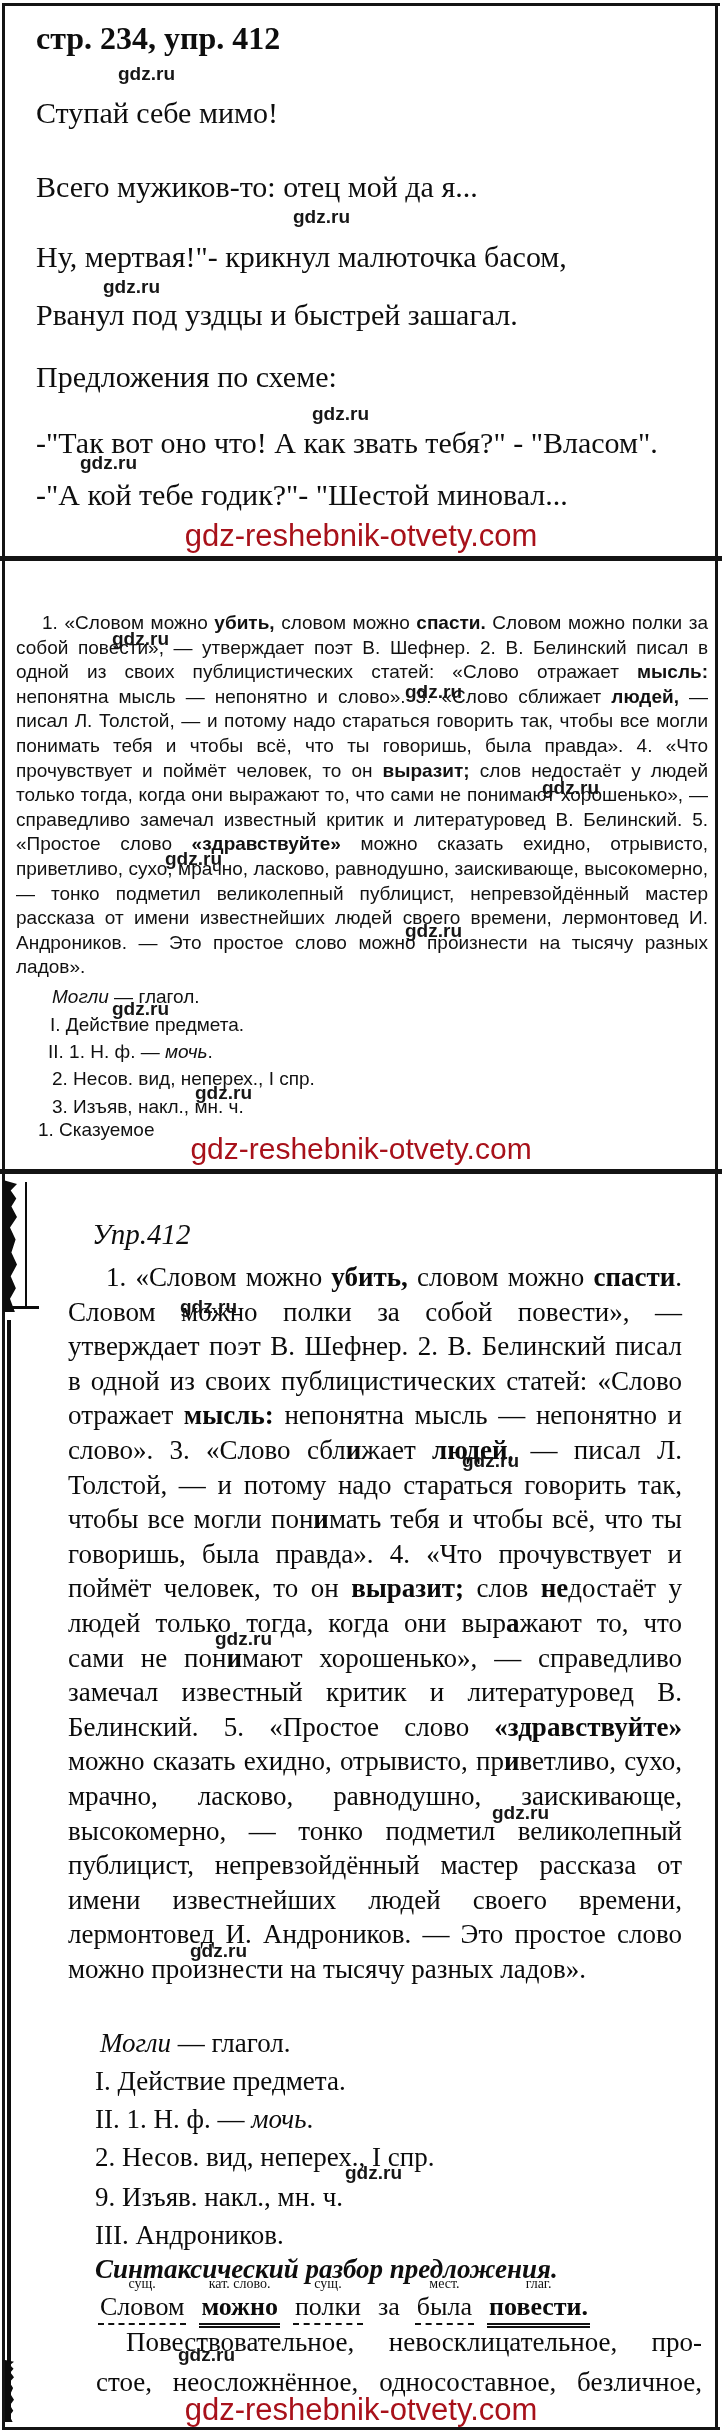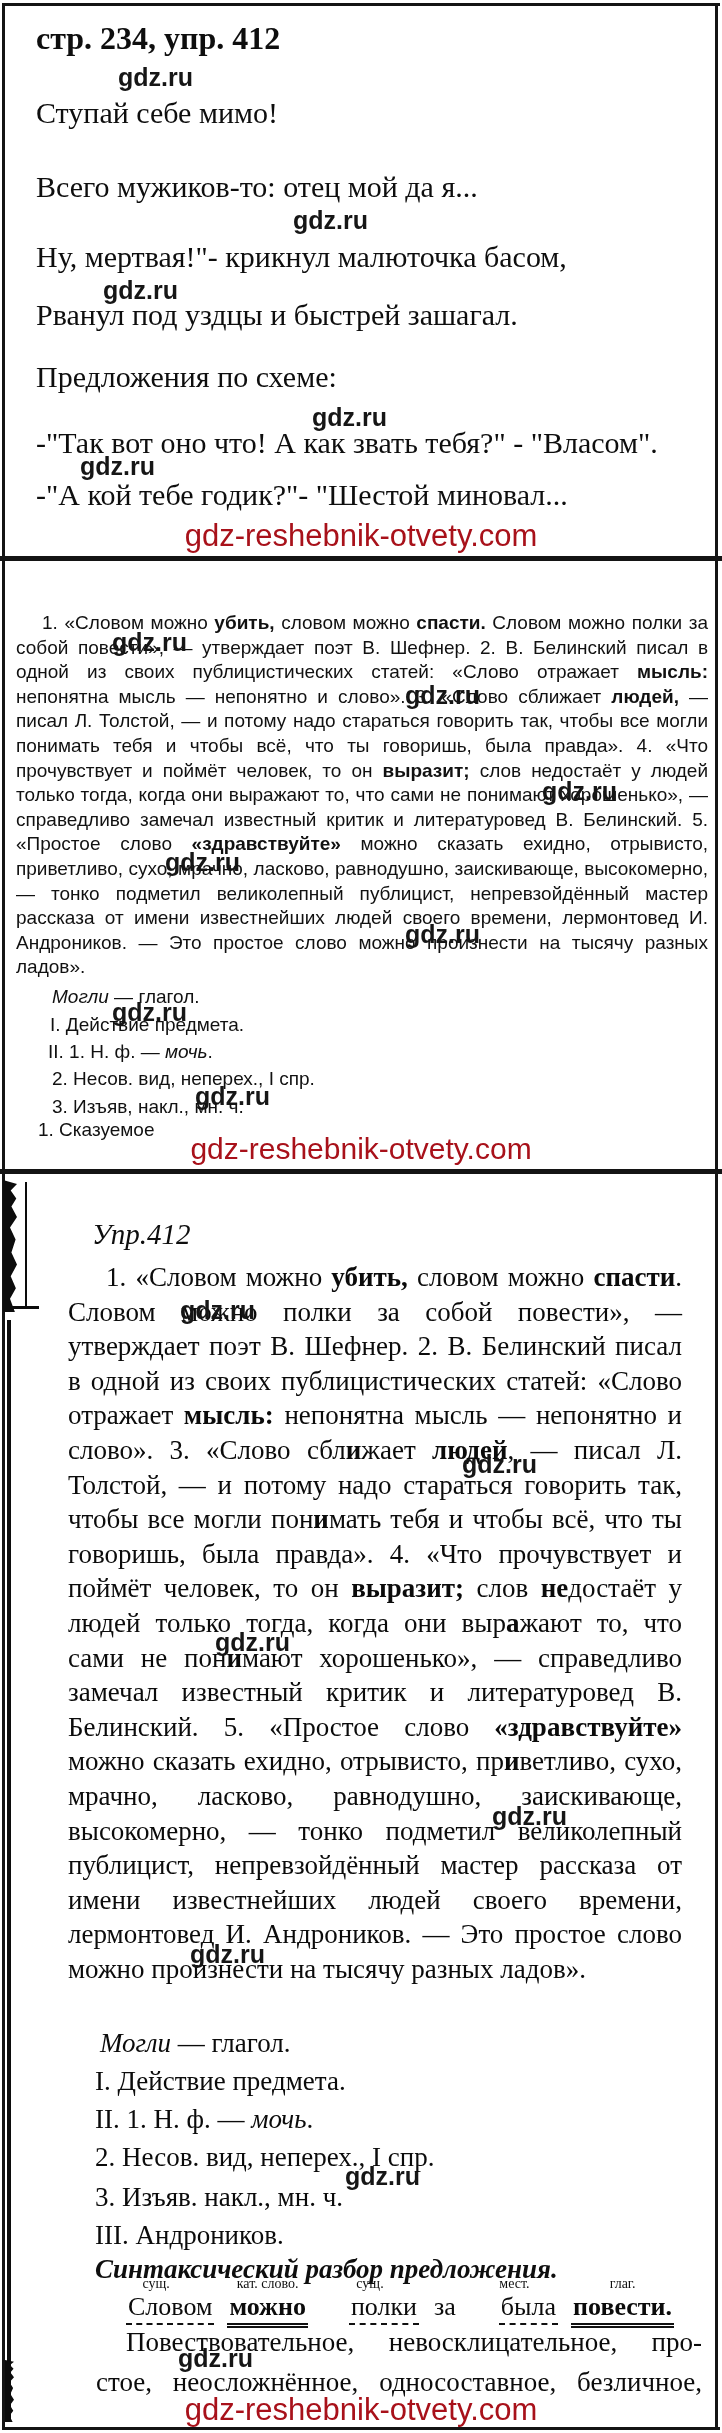--- a/index.html
+++ b/index.html
@@ -4,21 +4,21 @@
 <style>
   html,body{margin:0;padding:0;background:#ffffff;}
   .page{position:relative;width:722px;height:2433px;background:#fff;overflow:hidden;
         font-family:"Liberation Serif",serif;color:#0e0e0e;}
   .frame{position:absolute;background:#141414;}
   
   .s1-head{position:absolute;font-weight:bold;font-size:32px;white-space:nowrap;}
   .s1-line{position:absolute;font-size:30px;white-space:nowrap;}
   
   .wm{position:absolute;font-family:"Liberation Sans",sans-serif;font-weight:bold;
-      font-size:25px;color:#161616;white-space:nowrap;}
+      font-size:19px;color:#161616;white-space:nowrap;}
   
   .site{position:absolute;left:0;width:100%;text-align:center;
         font-family:"Liberation Sans",sans-serif;font-size:31px;color:#a8111a;white-space:nowrap;}
   
   .s2-title{position:absolute;left:0;top:574px;width:100%;text-align:center;
             font-family:"Liberation Sans",sans-serif;font-weight:bold;font-size:23px;color:#1f3864;}
   .s2-par{position:absolute;left:16px;top:611px;width:692px;text-align:justify;
           font-family:"Liberation Sans",sans-serif;font-size:19px;line-height:24.6px;
           text-indent:26px;color:#111;}
   .s2-item{position:absolute;font-family:"Liberation Sans",sans-serif;font-size:19px;white-space:nowrap;color:#111;}
@@ -27,21 +27,21 @@
   .s3-par{position:absolute;left:68px;top:1260px;width:614px;text-align:justify;
           font-size:27px;line-height:34.6px;text-indent:38px;color:#0b0b0b;}
   .s3-item{position:absolute;font-size:27px;white-space:nowrap;color:#0b0b0b;}
   .s3-syntax{position:absolute;font-size:27px;font-weight:bold;font-style:italic;white-space:nowrap;}
   .s3-close{position:absolute;font-size:27px;width:606px;text-align:justify;text-align-last:justify;color:#0b0b0b;}
   
   .sentence{position:absolute;left:98px;top:2276px;display:flex;gap:13px;align-items:flex-start;}
   .wword{display:flex;flex-direction:column;align-items:center;}
   .wlabel{font-family:"Liberation Serif",serif;font-size:14px;height:17px;white-space:nowrap;color:#101010;}
   .wtext{font-family:"Liberation Serif",serif;font-size:26px;line-height:1.08;padding:0 2px 2px 2px;white-space:nowrap;color:#0b0b0b;}
-  .u-dashed .wtext{border-bottom:2px dashed #111;margin-left:28px;}
+  .u-dashed .wtext{border-bottom:2px dashed #111;}
   .u-double .wtext{border-bottom:5px double #111;}
   .u-none .wtext{border-bottom:2px solid transparent;}
   
   .blob{position:absolute;background:#0c0c0c;}
   .blob-jag{clip-path:polygon(0 0,100% 3%,55% 8%,95% 14%,60% 20%,100% 28%,50% 36%,90% 45%,60% 55%,100% 64%,55% 73%,92% 82%,50% 90%,85% 100%,0 100%);}
 </style>
 </head>
 <body>
 
 <div class="page">
@@ -97,21 +97,21 @@
   <span class="wm" style="left:215px;top:1628px">gdz.ru</span>
   <span class="wm" style="left:492px;top:1802px">gdz.ru</span>
   <span class="wm" style="left:190px;top:1940px">gdz.ru</span>
   <span class="wm" style="left:345px;top:2162px">gdz.ru</span>
   <span class="wm" style="left:178px;top:2344px">gdz.ru</span>
 
   <div class="s3-item" style="left:100px;top:2028px"><span style="font-style: italic;">Могли</span><span> — глагол.</span></div>
   <div class="s3-item" style="left:95px;top:2066px"><span>I. Действие предмета.</span></div>
   <div class="s3-item" style="left:95px;top:2104px"><span>II. 1. Н. ф. — </span><span style="font-style: italic;">мочь</span><span>.</span></div>
   <div class="s3-item" style="left:95px;top:2142px"><span>2. Несов. вид, неперех., I спр.</span></div>
-  <div class="s3-item" style="left:95px;top:2182px"><span>3. Изъяв. накл., мн. ч.</span></div>
+  <div class="s3-item" style="left:95px;top:2182px"><span>9. Изъяв. накл., мн. ч.</span></div>
   <div class="s3-item" style="left:95px;top:2220px"><span>III. Андроников.</span></div>
   <div class="s3-syntax" style="left:95px;top:2254px">Синтаксический разбор предложения.</div>
 
   <div class="sentence">
       <span class="wword u-dashed">
         <span class="wlabel">сущ.</span>
         <span class="wtext">Словом</span>
       </span>
       <span class="wword u-double">
         <span class="wlabel">кат. слово.</span>

